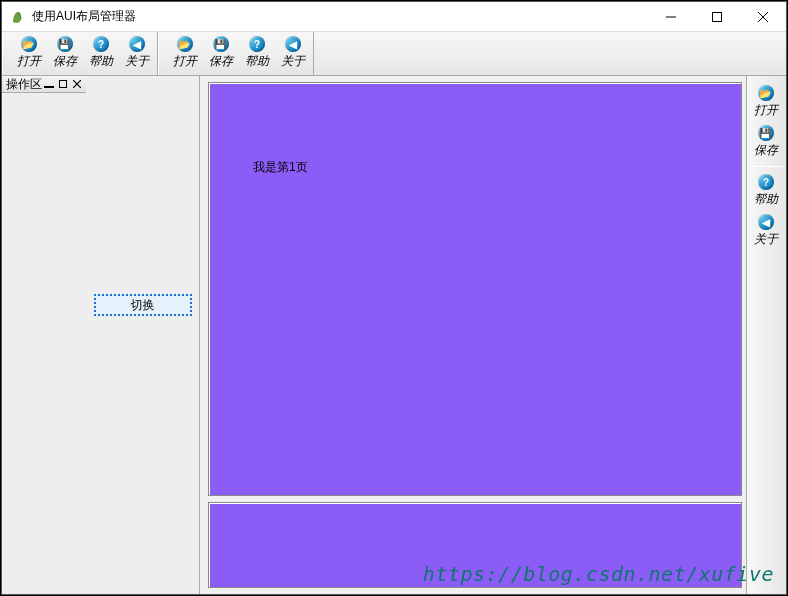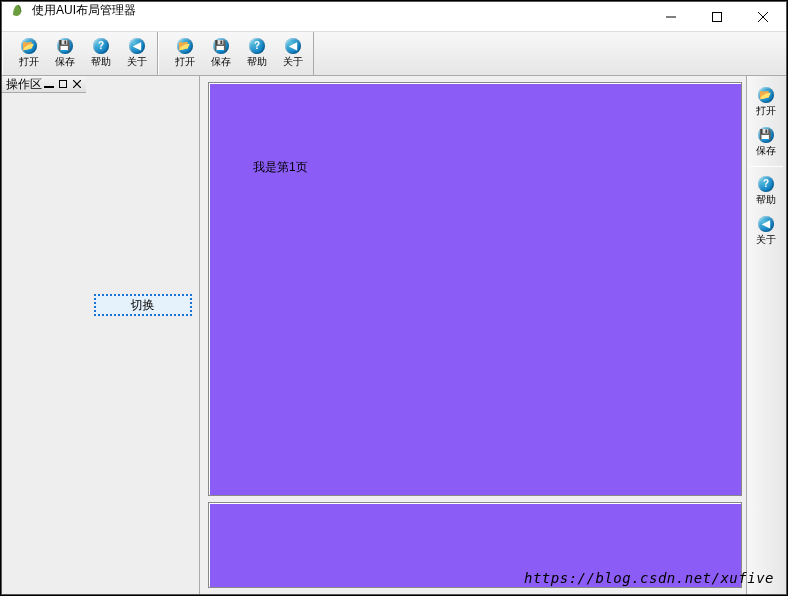--- a/index.html
+++ b/index.html
@@ -1,28 +1,28 @@
 <!DOCTYPE html>
 <html><head>
   <meta charset="utf-8">
   <style>
     * { margin: 0; padding: 0; box-sizing: border-box; font-family: "Microsoft YaHei", "SimSun", sans-serif; font-size: 12px; }
     body { width: 788px; height: 596px; background: #000; overflow: hidden; }
     .window { width: 786px; height: 594px; margin: 1px; background: #f0f0f0; border: 1px solid #555; display: flex; flex-direction: column; position: relative; }
-    .titlebar { height: 30px; background: #fff; display: flex; border-bottom: 1px solid #ddd; }
+    .titlebar { height: 30px; background: #fff; display: flex; align-items: center; border-bottom: 1px solid #ddd; }
     .titlebar-icon { width: 16px; height: 16px; margin: 0 6px 0 8px; }
     .titlebar-title { flex: 1; font-size: 12px; color: #000; }
     .win-controls { display: flex; height: 100%; }
     .win-btn { width: 46px; height: 100%; display: flex; align-items: center; justify-content: center; cursor: pointer; }
     
     .toolbar-row { height: 44px; background: linear-gradient(#f7f7f7, #e6e6e6); border-bottom: 1px solid #aaa; display: flex; }
     .toolbar-group { display: flex; border-left: 1px solid #fff; border-right: 1px solid #aaa; padding: 1px 2px; }
     .toolbar-drag { width: 6px; display:flex; flex-direction:column; justify-content:center; gap:2px; padding-left:2px;}
     .tb-btn { width: 36px; height: 40px; display: flex; flex-direction: column; align-items: center; justify-content: center; cursor: pointer; border: 1px solid transparent; border-radius: 2px; gap:1px; }
-    .tb-label { font-size: 10px; color: #000; }
+    .tb-label { font-size: 12px; color: #000; font-style: italic; }
 
     .body-area { flex: 1; display: flex; position: relative; overflow: hidden; }
     
     .left-panel { width: 198px; background: #eee; border-right: 1px solid #aaa; display: flex; }
     .panel-header { height: 17px; background: linear-gradient(#f5f5f5, #e0e0e0); border-bottom: 1px solid #aaa; display: flex; align-items: center; padding: 0 2px; }
     .panel-title { flex: 1; font-size: 12px; color: #000; padding-left: 2px; }
     .panel-btn { width: 14px; height: 14px; display: flex; align-items: center; justify-content: center; cursor: pointer; font-size: 10px; }
     .panel-body { flex: 1; background: #eee; display: flex; align-items: center; justify-content: center; padding-top: 20px; }
     .switch-btn { width: 98px; height: 22px; border: 2px dotted #1a73d4; background: #e5f1fb; color: #000; cursor: pointer; display: flex; align-items: center; justify-content: center; margin-top: -80px; }
 
@@ -30,21 +30,21 @@
     .content-pane { background: #8b5cf6; border: 1px solid #888; box-shadow: inset 1px 1px 0 #fff; position: relative; }
     .content-top { flex: 4; display: flex; align-items: flex-start; padding: 76px 0 0 44px; }
     .content-bottom { flex: 1; }
 
     .right-toolbar { width: 40px; background: linear-gradient(to right,#f7f7f7, #e6e6e6); border-left: 1px solid #aaa; display: flex; flex-direction: column; padding: 6px 1px; }
     .rt-btn { width: 36px; height: 40px; display: flex; flex-direction: column; align-items: center; justify-content: center; cursor: pointer; border: 1px solid transparent; border-radius: 2px; gap:1px; }
     .rt-sep { height: 1px; background: #aaa; margin: 4px 2px; border-bottom: 1px solid #fff; }
 
     .round-icon { width: 16px; height: 16px; border-radius: 50%; background: radial-gradient(circle at 30% 30%, #5bc0de, #0b7ec4 70%); display:flex; align-items:center; justify-content:center; color:#fff; font-size:10px; font-weight:bold; box-shadow: inset -1px -1px 2px rgba(0,0,0,0.3), inset 1px 1px 2px rgba(255,255,255,0.5);}
     
-    .watermark { position: absolute; bottom: 8px; right: 12px; color: #000000; font-size: 14px; font-style: italic; font-family: monospace; letter-spacing: 0.5px; pointer-events: none; }
+    .watermark { position: absolute; bottom: 8px; right: 12px; color: #0f766e; font-size: 20px; font-style: italic; font-family: monospace; letter-spacing: 0.5px; pointer-events: none; }
   </style>
 </head>
 <body>
 
 <div class="window">
   <div class="titlebar">
     <svg class="titlebar-icon" viewBox="0 0 16 16">
       <path d="M3 13 C3 8 5 3 8 3 C11 3 11 7 11 10 C11 12 9 14 6 14 Z" fill="#6b9e3f"></path>
       <path d="M8 3 C10 5 11 8 11 10" fill="none" stroke="#3d6b20" stroke-width="0.8"></path>
     </svg>

